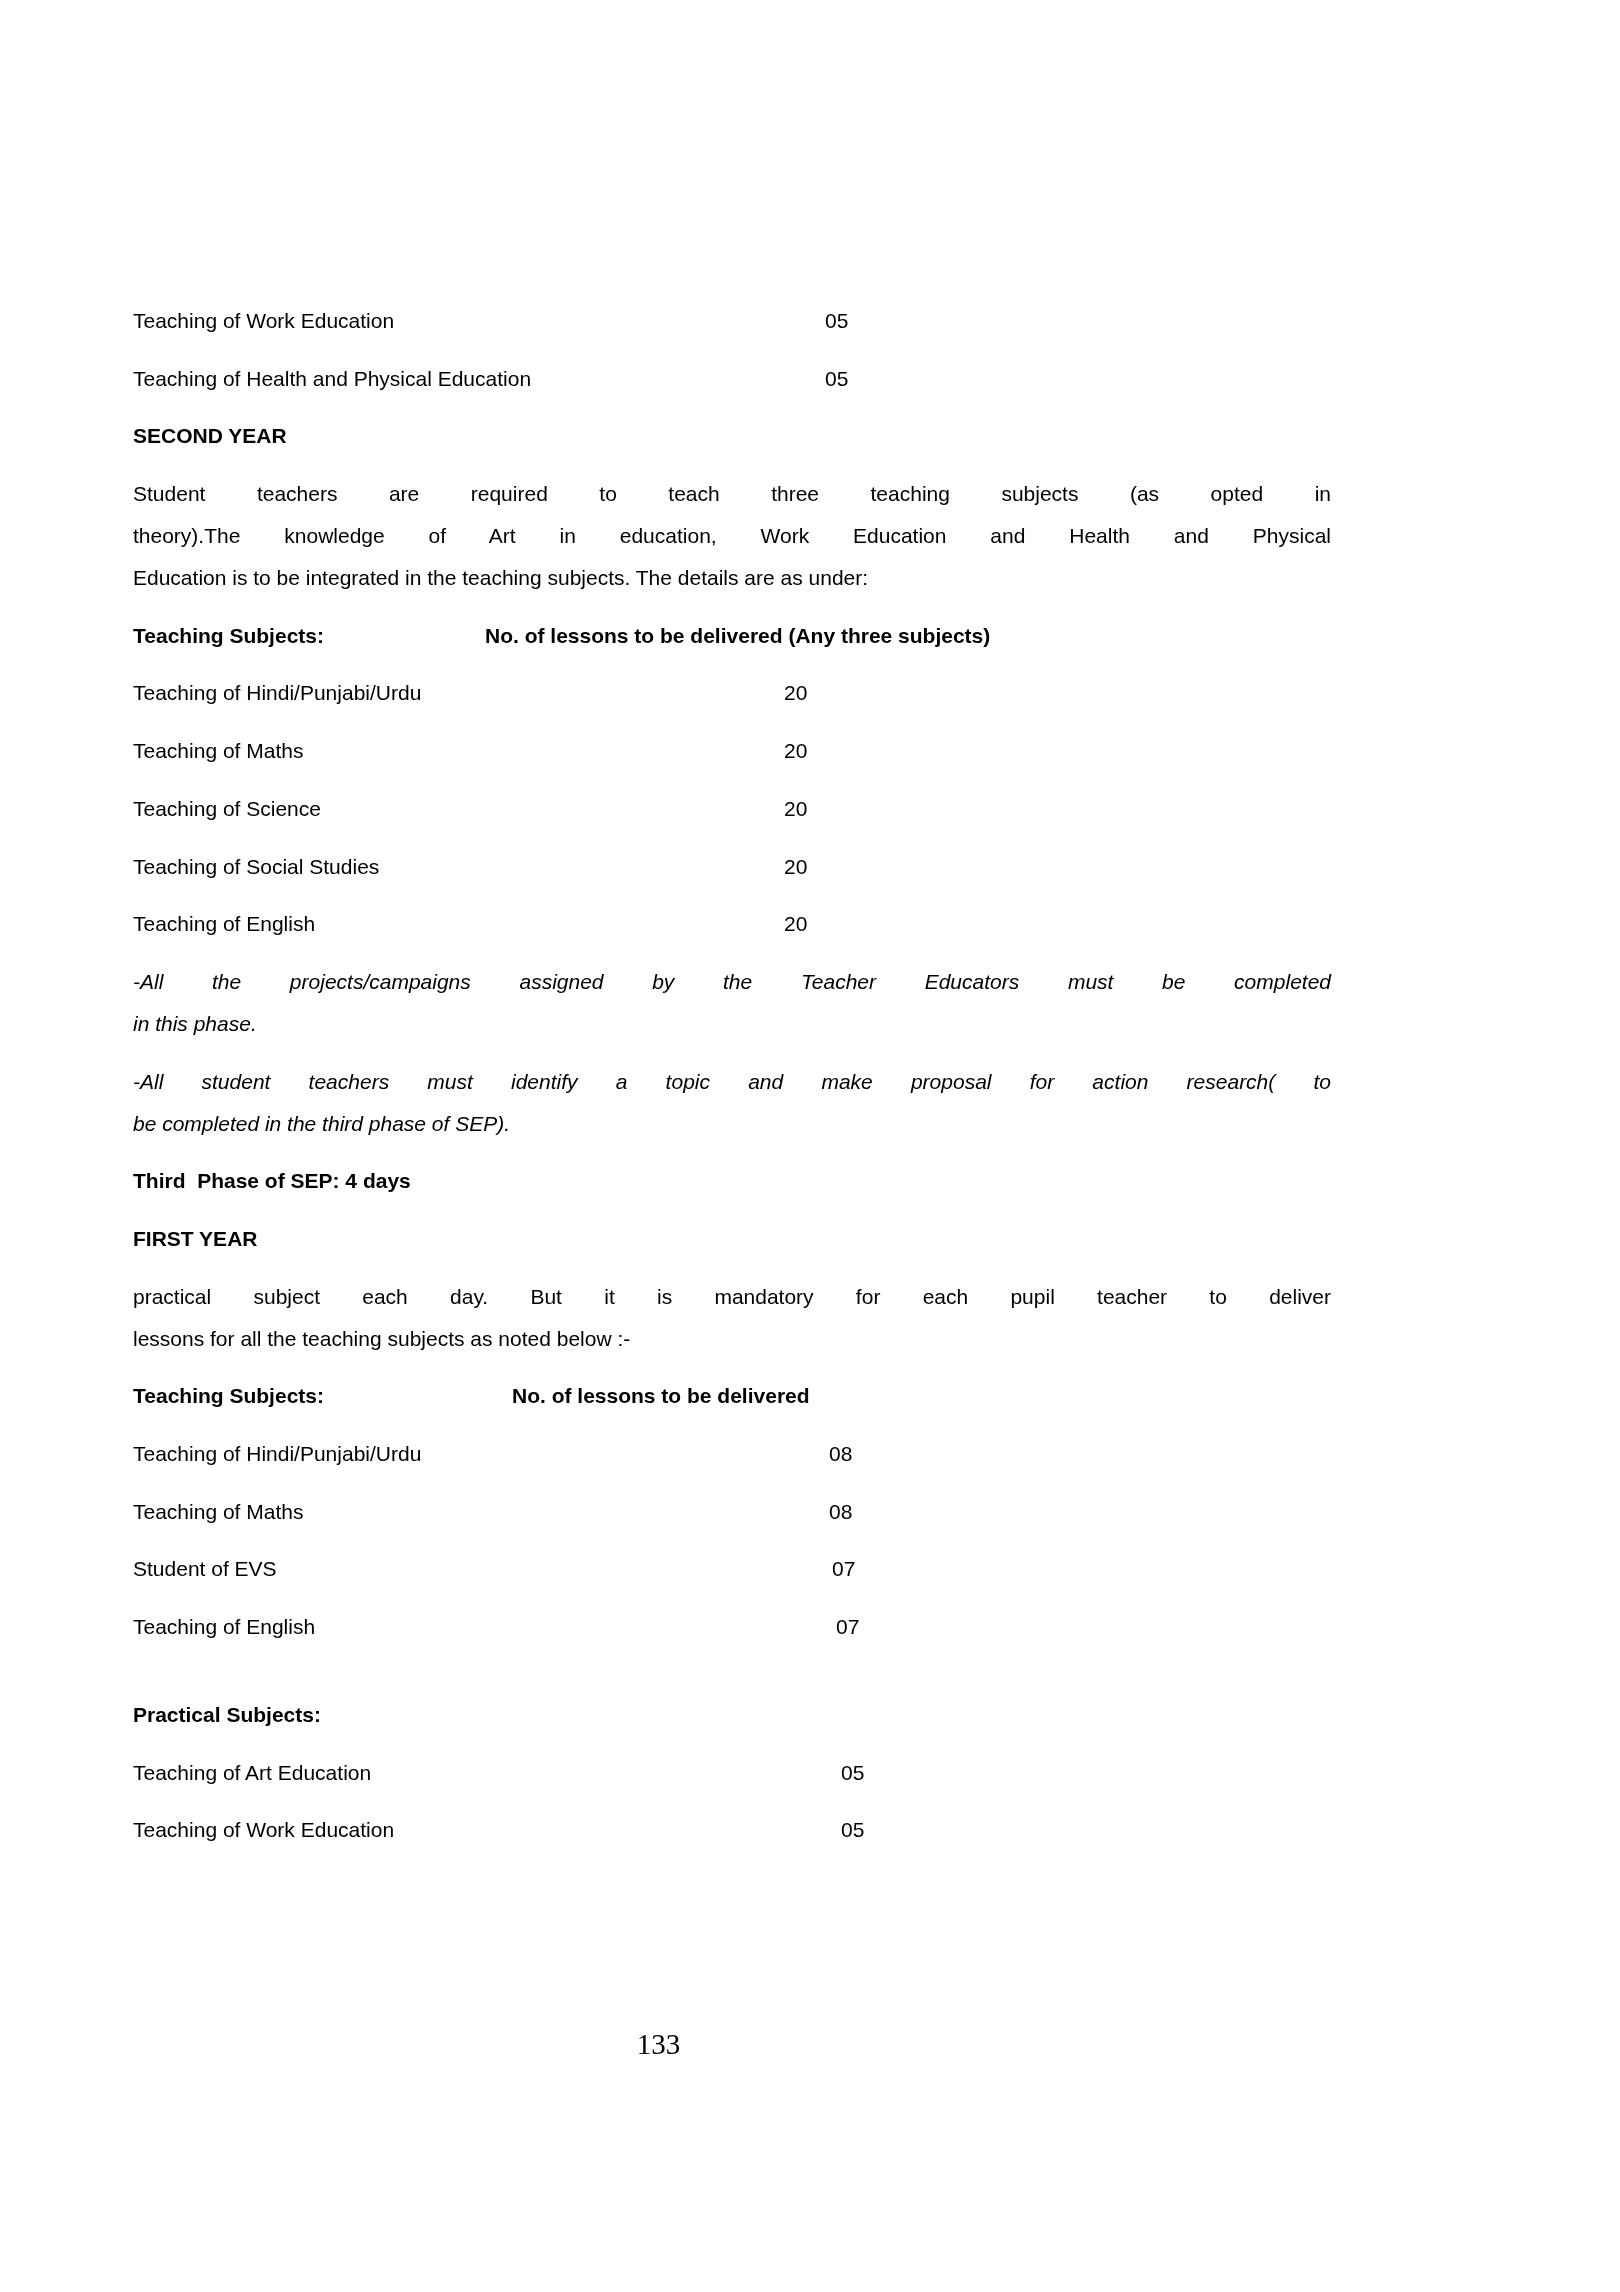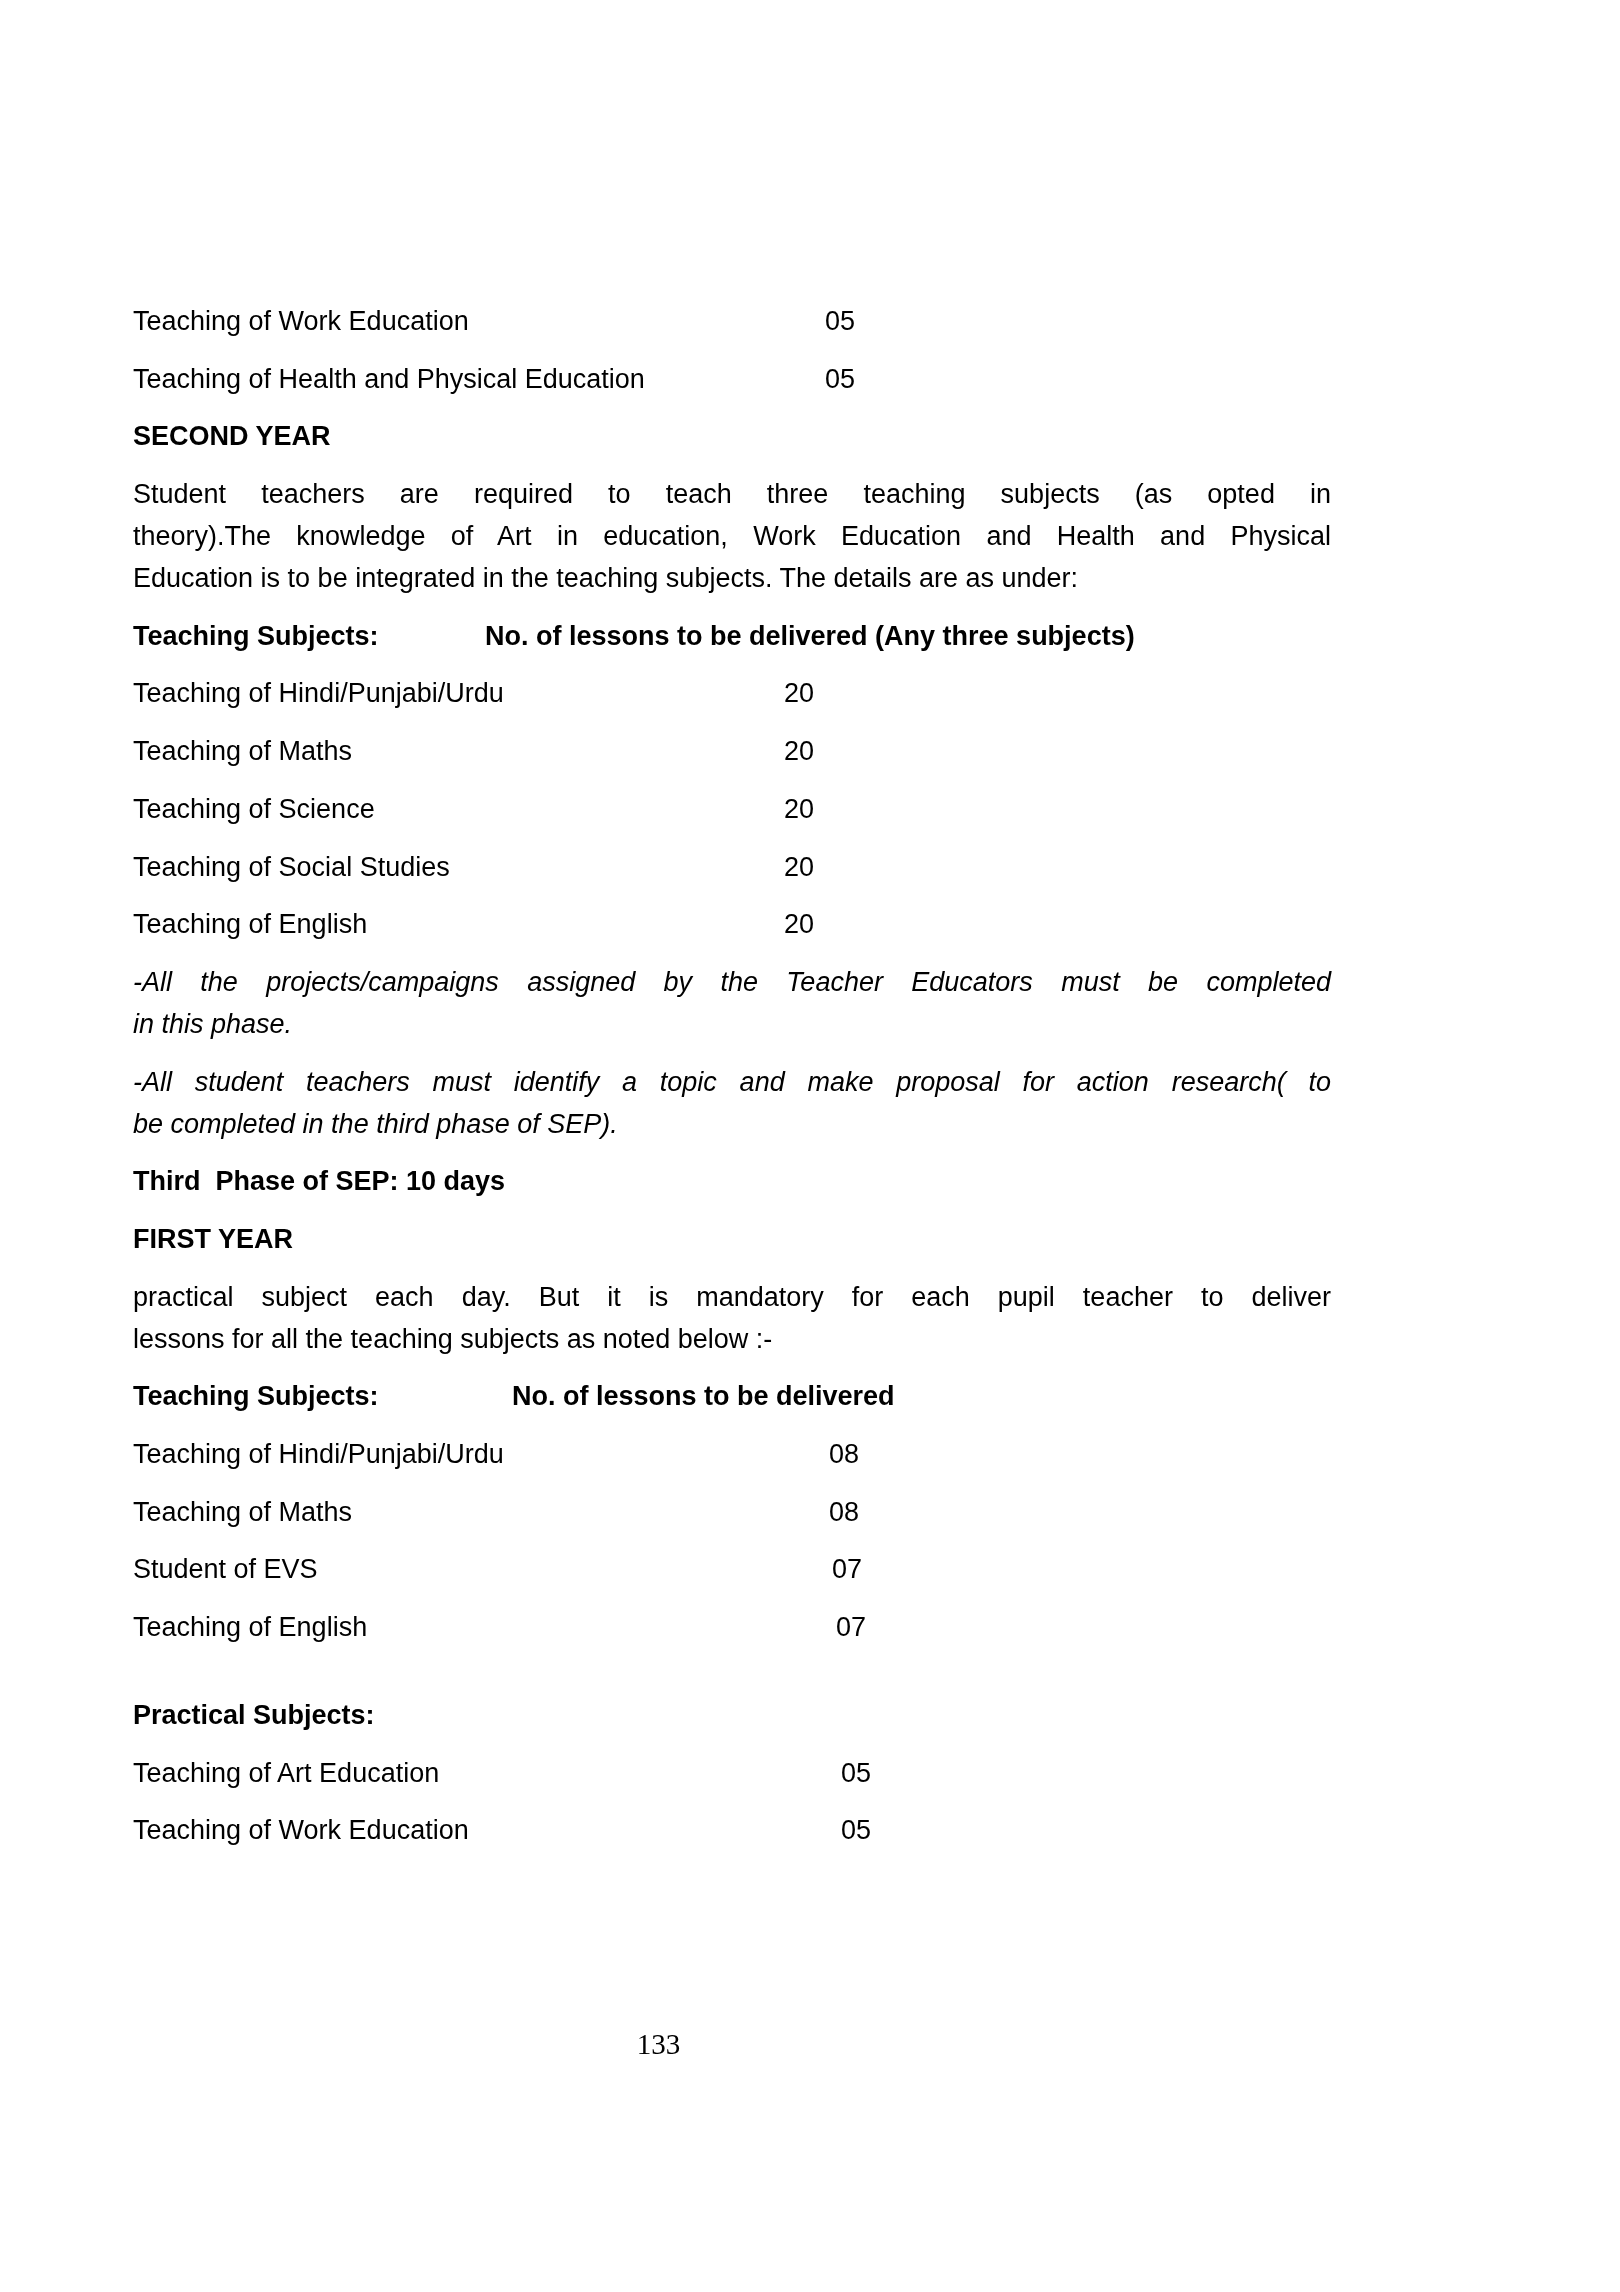--- a/index.html
+++ b/index.html
@@ -8,21 +8,21 @@
     background: #ffffff;
     color: #000000;
     font-family: "Liberation Sans", sans-serif;
     position: relative;
     overflow: hidden;
   }
   .content {
     position: absolute;
     left: 133px; top: 300px;
     width: 1198px;
-    font-size: 27px;
+    font-size: 21px;
     line-height: 42px;
   }
   .b { font-weight: bold; }
   .ws { white-space: pre-wrap; }
   .block { margin-bottom: 15.7px; }
   .row { position: relative; margin-bottom: 15.7px; }
   .row .num { position: absolute; top: 0; }
   .sec-intro .num { left: 692px; }
   .sec-y2 .num { left: 651px; }
   .sec-y1 .num { left: 696px; }
@@ -101,21 +101,21 @@
 
   <div class="note">
     <div class="jline">-All the projects/campaigns assigned by the Teacher Educators must be completed</div>
     <div>in this phase.</div>
   </div>
   <div class="note">
     <div class="jline">-All student teachers must identify a topic and make proposal for action research( to</div>
     <div>be completed in the third phase of SEP).</div>
   </div>
 
-  <div class="block b ws h-third">Third  Phase of SEP: 10 days</div>
+  <div class="block b ws h-third">Third  Phase of SEP: 4 days</div>
   <div class="block b">FIRST YEAR</div>
 
   <div class="para">
     <div class="jline">practical subject each day. But it is mandatory for each pupil teacher to deliver</div>
     <div>lessons for all the teaching subjects as noted below :-</div>
   </div>
 
   <div class="thead">
     <span>Teaching Subjects:</span>
     <span class="tab2">No. of lessons to be delivered</span>

